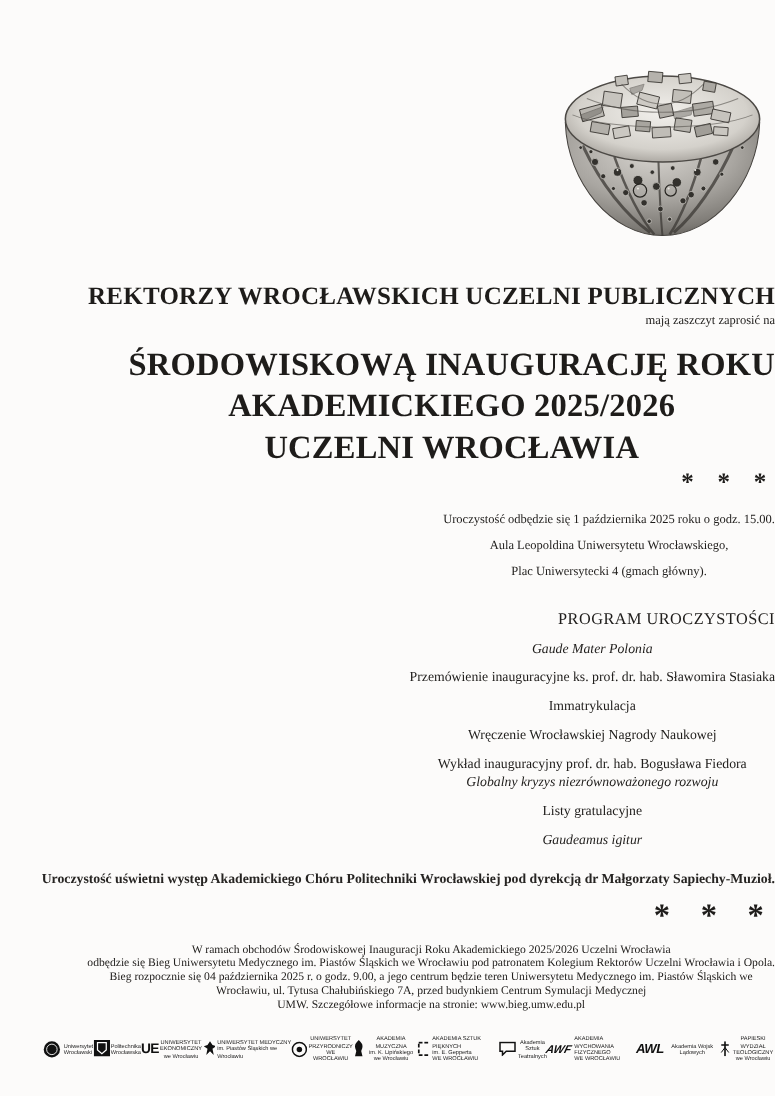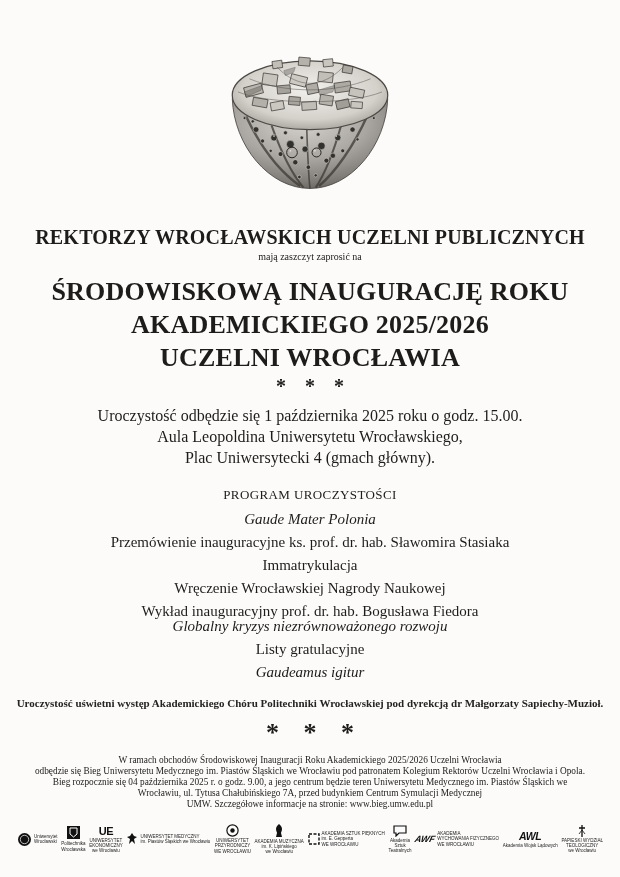--- a/index.html
+++ b/index.html
@@ -1,39 +1,39 @@
 <!DOCTYPE html>
 <html><head>
 <meta charset="utf-8">
 <style>
   html,body{margin:0;padding:0;}
   body{width:620px;height:877px;background:#fcfbfa;overflow:hidden;}
   .poster{
-    width:620px;height:877px;display:flex;flex-direction:column;align-items:center;
+    width:620px;height:877px;display:flex;flex-direction:column;align-items:flex-end;
     font-family:"Liberation Serif",serif;color:#1e1c1a;text-align:center;
   }
   .artwork{margin-top:42px;width:180px;height:162px;display:block;}
   .organizer{margin-top:22px;font-size:20px;font-weight:700;letter-spacing:.2px;}
   .invitation{margin-top:2px;font-size:10px;font-weight:400;}
   .title{margin-top:13px;font-size:26px;font-weight:700;line-height:33px;letter-spacing:.2px;}
   .sep-top{margin-top:1px;font-size:20px;font-weight:700;letter-spacing:7px;text-indent:7px;}
-  .details{margin-top:7px;font-size:16px;line-height:21px;}
+  .details{margin-top:7px;font-size:10px;line-height:21px;}
   .program-heading{margin-top:19px;font-size:13px;font-weight:400;letter-spacing:.4px;}
-  .program{margin-top:9px;display:flex;flex-direction:column;row-gap:8px;font-size:15px;}
+  .program{margin-top:9px;display:flex;flex-direction:column;row-gap:8px;font-size:11px;}
   .pline{line-height:15px;}
   .i{font-style:italic;}
   .choir-note{margin-top:17px;font-size:11px;font-weight:700;color:#262422;}
   .sep-bottom{margin-top:9px;font-size:26px;font-weight:700;letter-spacing:9px;text-indent:9px;}
   .run-note{margin-top:7px;font-size:9.3px;font-weight:400;line-height:11px;color:#23211f;}
   .logos{
     margin-top:11px;width:586px;display:flex;justify-content:space-between;
     align-items:center;height:36px;
   }
   .logo{display:flex;align-items:center;gap:2px;}
-  .logo.col{flex-direction:column;gap:1px;}
+  .logo.col{flex-direction:row;gap:1px;}
   .logo-caption{
     font-family:"Liberation Sans",sans-serif;font-size:4.5px;line-height:1.18;
     color:#222;white-space:pre-line;text-align:left;
   }
   .logo.col .logo-caption{text-align:center;}
   .mono-mark{font-family:"Liberation Sans",sans-serif;font-weight:800;color:#101010;}
   .ue-mark{font-size:11px;letter-spacing:-.5px;}
   .awf-mark{font-size:9px;font-style:italic;transform:skewX(-14deg);}
   .awl-mark{font-size:10.5px;font-style:italic;letter-spacing:-.3px;}
 </style>

